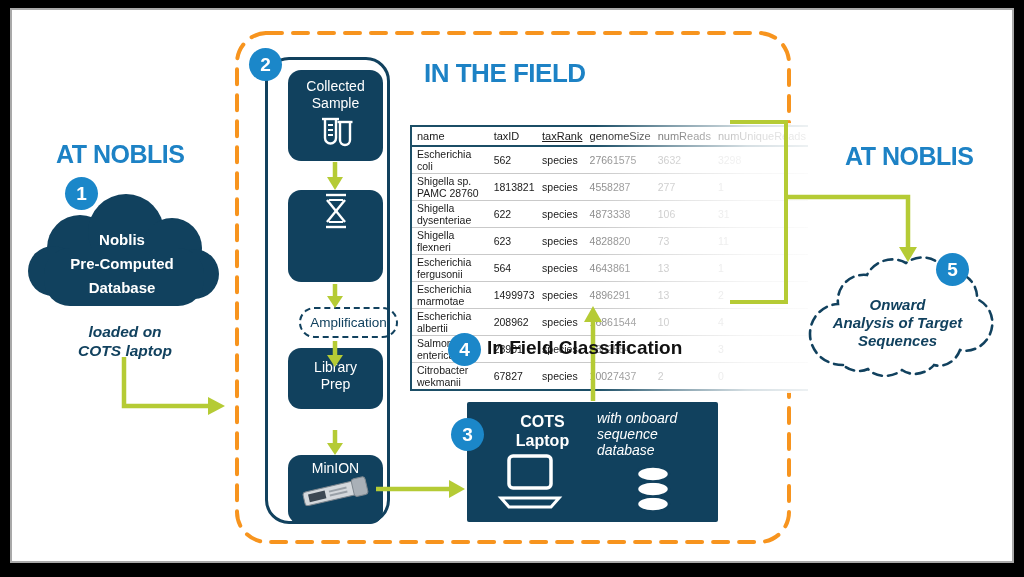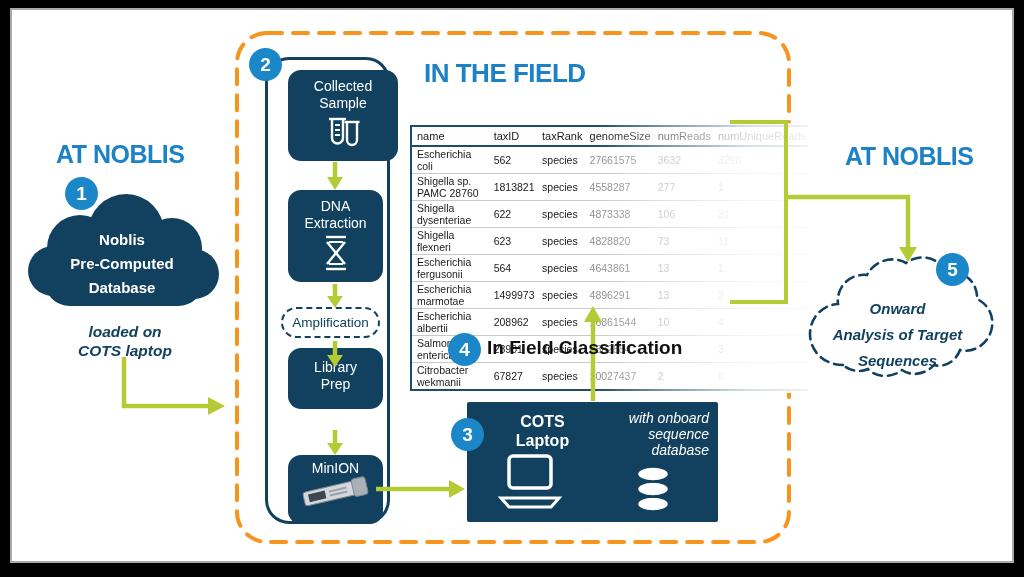--- a/index.html
+++ b/index.html
@@ -11,53 +11,53 @@
   .abs { position:absolute; }
   .pre { white-space:pre-line; }
   .heading { font-weight:bold; font-size:25px; color:#1d82c5; letter-spacing:-0.5px; z-index:4; }
   .step-circle { width:33px; height:33px; border-radius:50%; background:#1b87c9; color:#fff;
                  font-weight:bold; font-size:19px; display:flex; align-items:center;
                  justify-content:center; z-index:6; }
   .navy-box { background:#11415e; border-radius:13px; color:#fff; text-align:center; z-index:3; }
   .flow-label { font-size:14px; line-height:17px; padding-top:8px; }
   #inner-container { left:265px; top:57px; width:125px; height:467px;
                      border:3px solid #11415e; border-radius:24px; background:#fff; z-index:2; }
-  #amplification { left:281px; top:307px; width:99px; height:31px; border:2px dashed #11415e;
+  #amplification { left:299px; top:307px; width:99px; height:31px; border:2px dashed #11415e;
                    border-radius:16px; color:#11415e; font-size:13.5px; display:flex;
                    align-items:center; justify-content:center; z-index:3; }
   #orange-border { left:234px; top:30px; width:558px; height:515px; z-index:1; }
   #svg-lines { left:0; top:0; width:1024px; height:577px; z-index:5; pointer-events:none; }
   .cloud-svg { z-index:2; }
   .cloud-text { color:#fff; font-weight:bold; font-size:15px; line-height:24px;
                 text-align:center; z-index:3; }
   #left-caption { left:50px; top:322px; width:150px; text-align:center; color:#11415e;
                   font-weight:bold; font-style:italic; font-size:15.5px; line-height:19px; z-index:3; }
   #classification-label { left:487px; top:337px; font-weight:bold; font-size:19px;
                           color:#111; z-index:6; background:transparent; }
   #right-cloud-text { left:815px; top:296px; width:165px; color:#11415e; font-weight:bold;
-                      font-style:italic; font-size:15px; line-height:26px; text-align:center; z-index:3; }
+                      font-style:italic; font-size:15px; line-height:18px; text-align:center; z-index:3; }
   
   #table-wrap { left:410px; top:125px; width:398px; z-index:2; }
   #results-table { border-collapse:collapse; width:398px; background:#fff;
                    border-left:2px solid #1b4e66; border-top:2px solid #1b4e66;
                    border-bottom:2px solid #1b4e66; }
   #results-table th { font-weight:normal; font-size:11px; color:#1a1a1a; text-align:left;
                       padding:3px 2px 3px 5px; border-bottom:2px solid #1b4e66; height:19px; }
   #results-table td { font-size:10.5px; padding:1px 2px 1px 5px; height:16.5px;
                       border-bottom:1px solid #c9c9c9; }
   #results-table tr:last-child td { border-bottom:none; }
   td.c0, td.c1, td.c2 { color:#1a1a1a; }
   td.c3 { color:#8d8d8d; }
   td.c4 { color:#adadad; }
   td.c5 { color:#c6c6c6; }
   th.c3 { color:#666; } th.c4 { color:#a8a8a8; } th.c5 { color:#c9c9c9; }
   #table-fade { position:absolute; top:-2px; bottom:-2px; left:185px; right:-4px; z-index:3;
     background:linear-gradient(90deg, rgba(255,255,255,0) 0%, rgba(255,255,255,0.45) 35%,
                rgba(255,255,255,0.82) 70%, rgba(255,255,255,0.93) 100%); }
-  .cots-note { font-style:italic; font-size:14px; line-height:16px; text-align:right; }
+  .cots-note { font-style:italic; font-size:14px; line-height:16px; text-align:left; }
 </style>
 </head>
 <body>
 
 <div id="stage">
   <div id="frame"></div>
 
   <svg id="orange-border" class="abs" viewBox="0 0 558 515">
     <rect x="3" y="3" width="552" height="509" rx="30" fill="none" stroke="#f7941e" stroke-width="4" stroke-dasharray="15 11" stroke-linecap="round"></rect>
   </svg>
@@ -77,35 +77,33 @@
   <div class="abs cloud-text pre" style="left:47px; top:228px; width:150px;">Noblis
 Pre-Computed
 Database</div>
   <div class="abs step-circle" style="left:65px; top:177px;">1</div>
   <div id="left-caption" class="abs pre">loaded on
 COTS laptop</div>
 
   <div id="inner-container" class="abs"></div>
   <div class="abs step-circle" style="left:249px; top:48px;">2</div>
 
-  <div class="abs navy-box" style="left:288px; top:70px; width:110px; height:91px;">
+  <div class="abs navy-box" style="left:288px; top:70px; width:95px; height:91px;">
     <div class="flow-label pre">Collected
 Sample</div>
     <svg width="38" height="38" style="margin-top:2px;" viewBox="0 0 38 38" fill="none" stroke="#fff" stroke-width="2.4">
       <path d="M8 5 V24 a5.5 5.5 0 0 0 11 0 V5"></path>
       <path d="M5 5 H22"></path>
       <path d="M11 11 H16 M11 16 H16 M11 21 H16" stroke-width="2"></path>
       <path d="M23 8 V26 a5 5 0 0 0 10 0 V8"></path>
       <path d="M20.5 8 H35.5"></path>
     </svg>
   </div>
 
   <div class="abs navy-box" style="left:288px; top:190px; width:95px; height:92px;">
-    <div class="flow-label pre">DNA
-Extraction</div>
     <svg width="38" height="40" style="margin-top:2px;" viewBox="0 0 38 40" fill="none" stroke="#fff" stroke-width="2.4">
       <path d="M9 3 H29"></path>
         <path d="M12 8 H26" stroke-width="2"></path>
       <path d="M10 8 L28 30"></path>
         <path d="M28 8 L10 30"></path>
       <path d="M12 30 H26" stroke-width="2"></path>
         <path d="M9 35 H29"></path>
     </svg>
   </div>
 
@@ -132,21 +130,21 @@
   </div>
 
   <div class="abs heading" style="left:405px; top:58px; font-size:26px;margin-left:19px;">IN THE FIELD</div>
 
   <div id="table-wrap" class="abs" style="position:absolute;">
     <table id="results-table">
       <thead>
           <tr>
             <th class="c0" style="width: 124px;">name</th>
             <th class="c1" style="width: 50px;">taxID</th>
-            <th class="c2" style="width: 48px;">taxRank</th>
+            <th class="c2" style="width: 48px; text-decoration: underline;">taxRank</th>
             <th class="c3" style="width: 62px;">genomeSize</th>
             <th class="c4" style="width: 52px;">numReads</th>
             <th class="c5" style="width: 62px;">numUniqueReads</th>
           </tr>
         </thead>
       <tbody>
           <tr>
             <td class="c0">Escherichia coli</td>
             <td class="c1">562</td>
             <td class="c2">species</td>

